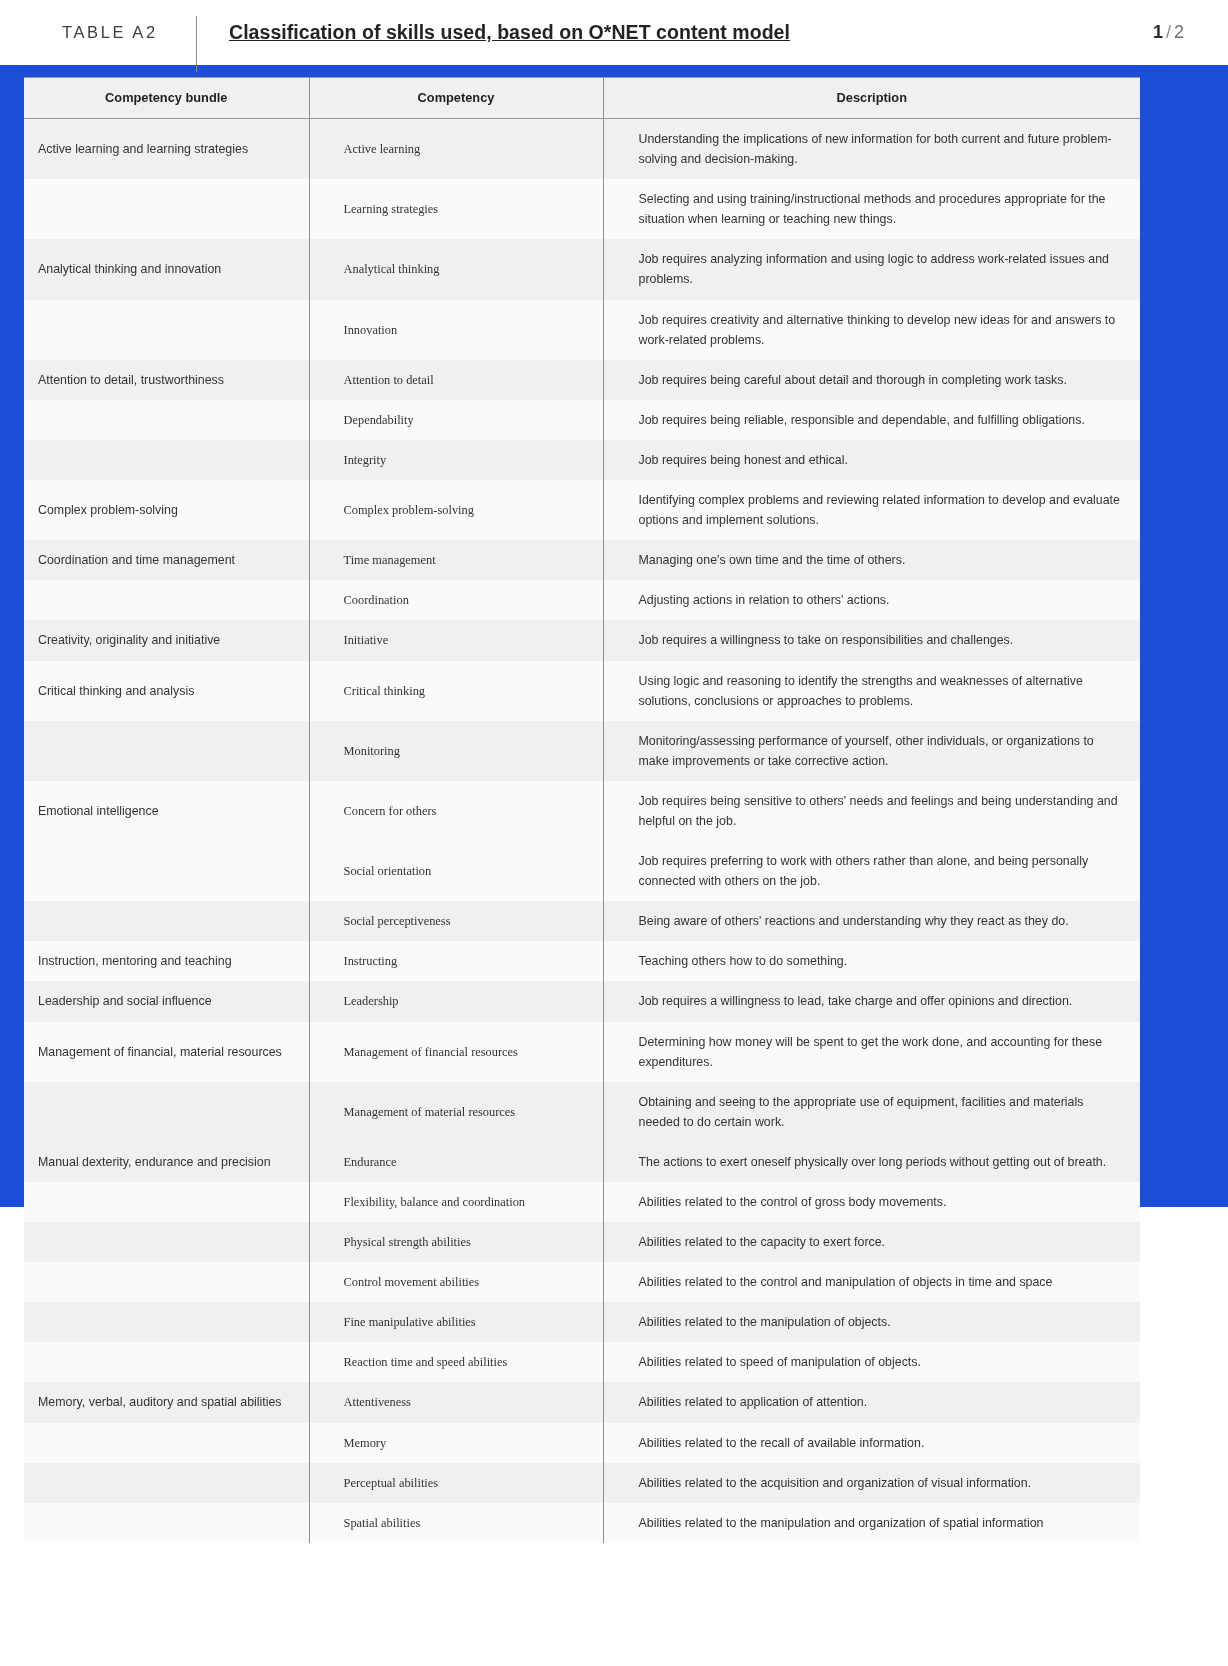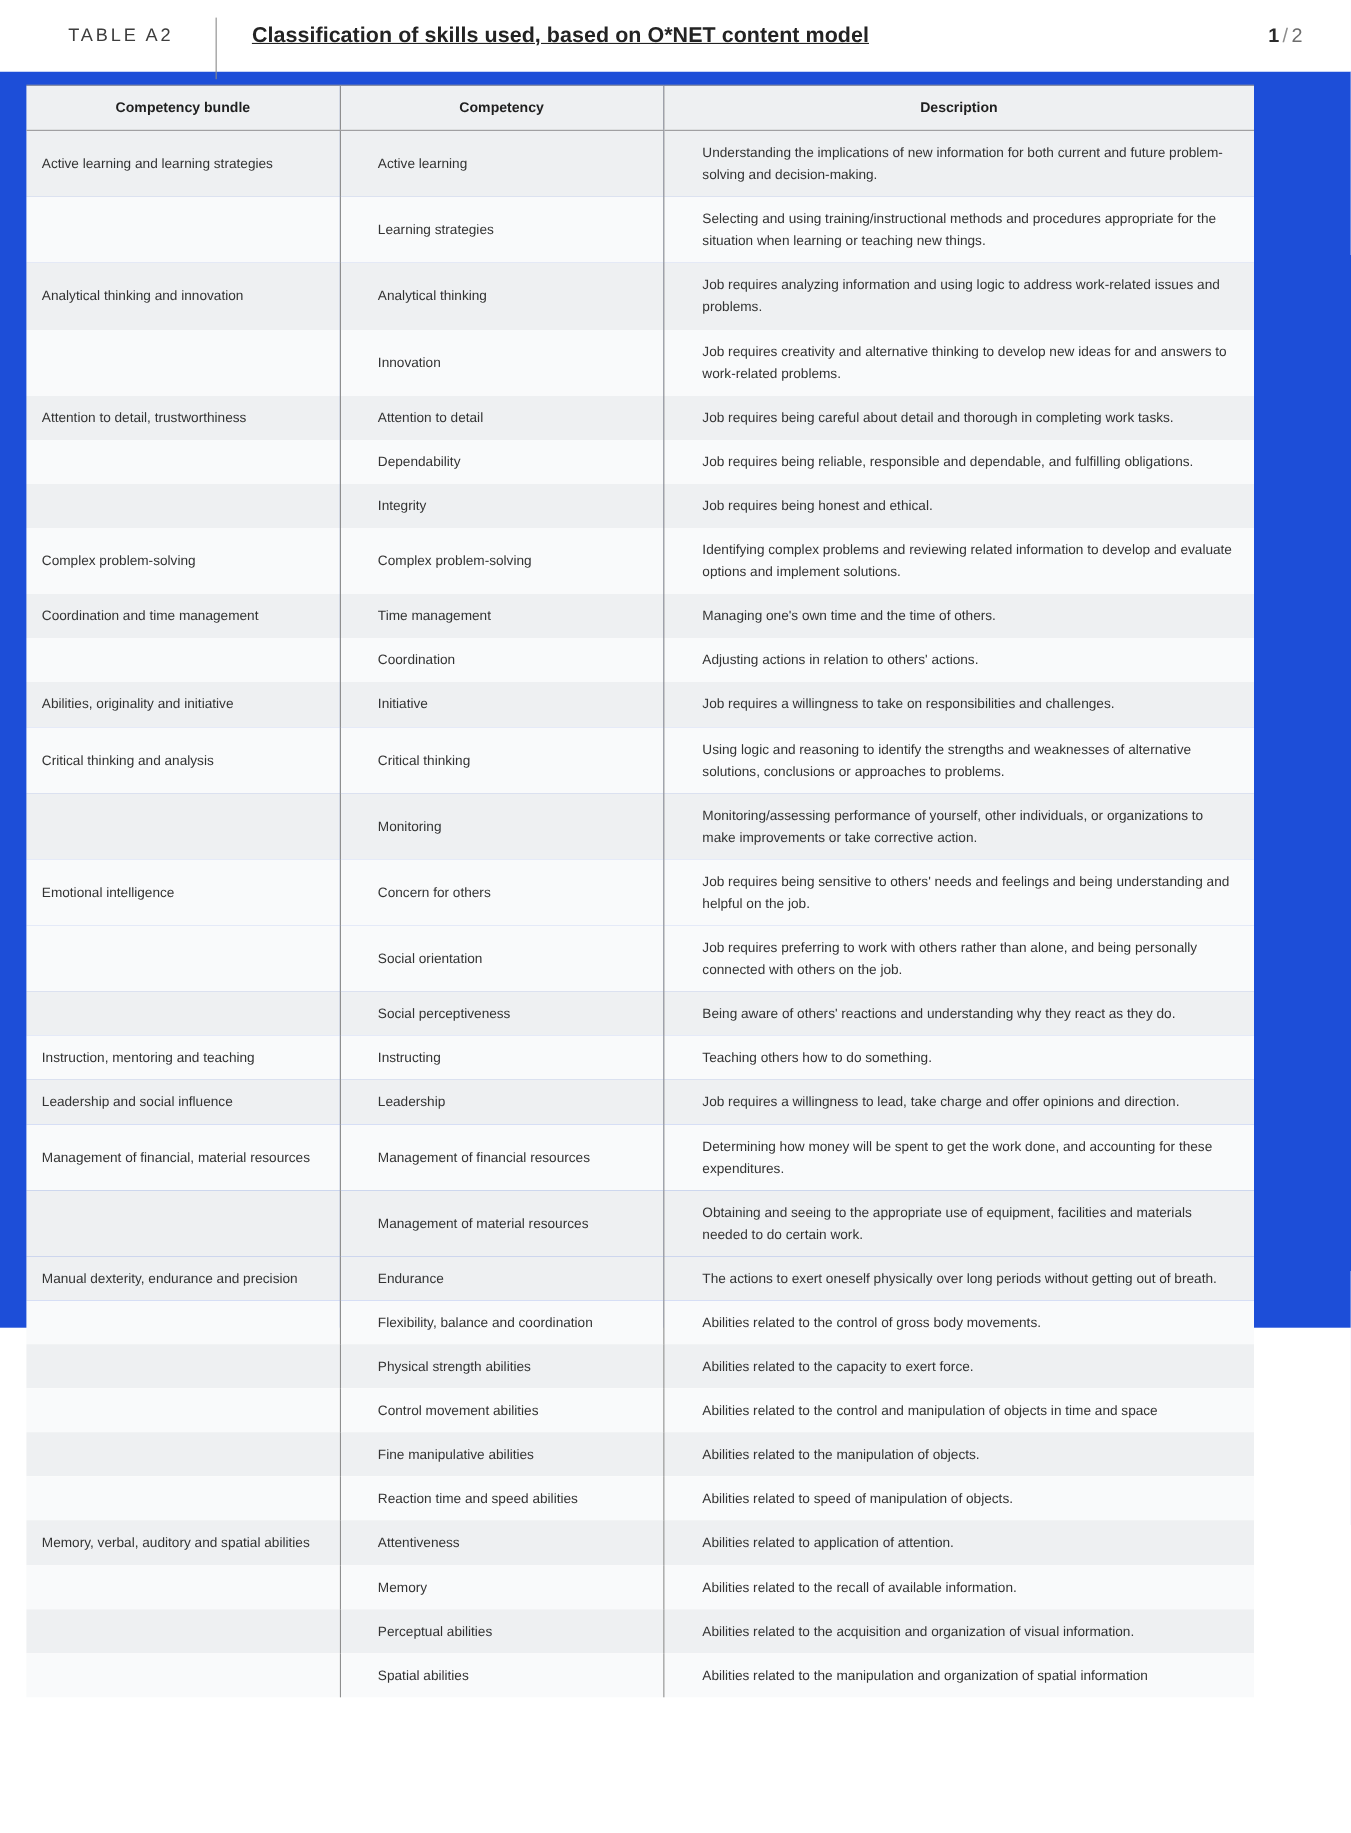--- a/index.html
+++ b/index.html
@@ -113,20 +113,21 @@
   }
   td.cell-bundle {
     text-align: left;
     padding-left: 14px;
     padding-right: 14px;
   }
   td.cell-comp {
     text-align: left;
     border-left: 1px solid #8f8f8f;
     padding-left: 34px;
+    font-family: Liberation Serif, serif;
   }
   td.cell-desc {
     text-align: left;
     border-left: 1px solid #8f8f8f;
     padding-left: 35px;
     padding-right: 14px;
   }
 </style>
 </head>
 <body>
@@ -199,21 +200,21 @@
           <td class="cell-bundle">Coordination and time management</td>
           <td class="cell-comp">Time management</td>
           <td class="cell-desc">Managing one's own time and the time of others.</td>
         </tr>
         <tr class="odd">
           <td class="cell-bundle"></td>
           <td class="cell-comp">Coordination</td>
           <td class="cell-desc">Adjusting actions in relation to others' actions.</td>
         </tr>
         <tr class="even">
-          <td class="cell-bundle">Abilities, originality and initiative</td>
+          <td class="cell-bundle">Creativity, originality and initiative</td>
           <td class="cell-comp">Initiative</td>
           <td class="cell-desc">Job requires a willingness to take on responsibilities and challenges.</td>
         </tr>
         <tr class="odd">
           <td class="cell-bundle">Critical thinking and analysis</td>
           <td class="cell-comp">Critical thinking</td>
           <td class="cell-desc">Using logic and reasoning to identify the strengths and weaknesses of alternative solutions, conclusions or approaches to problems.</td>
         </tr>
         <tr class="even">
           <td class="cell-bundle"></td>

